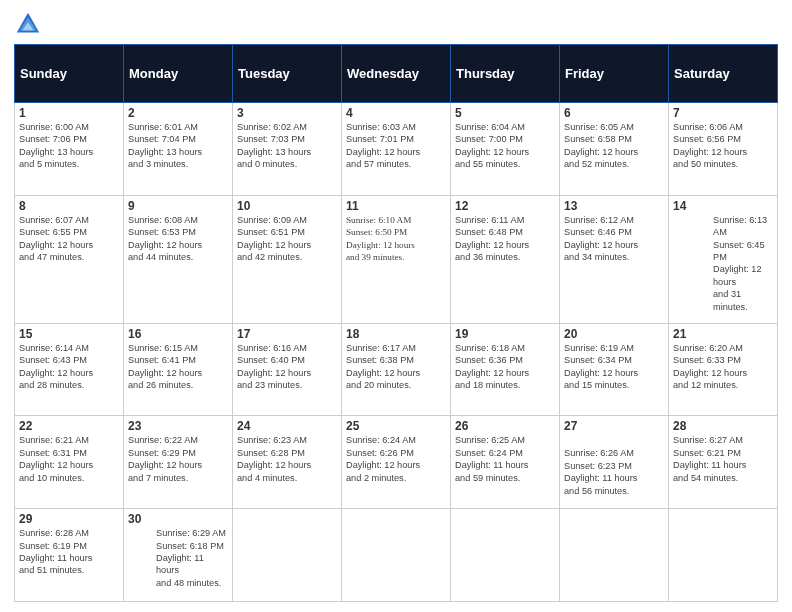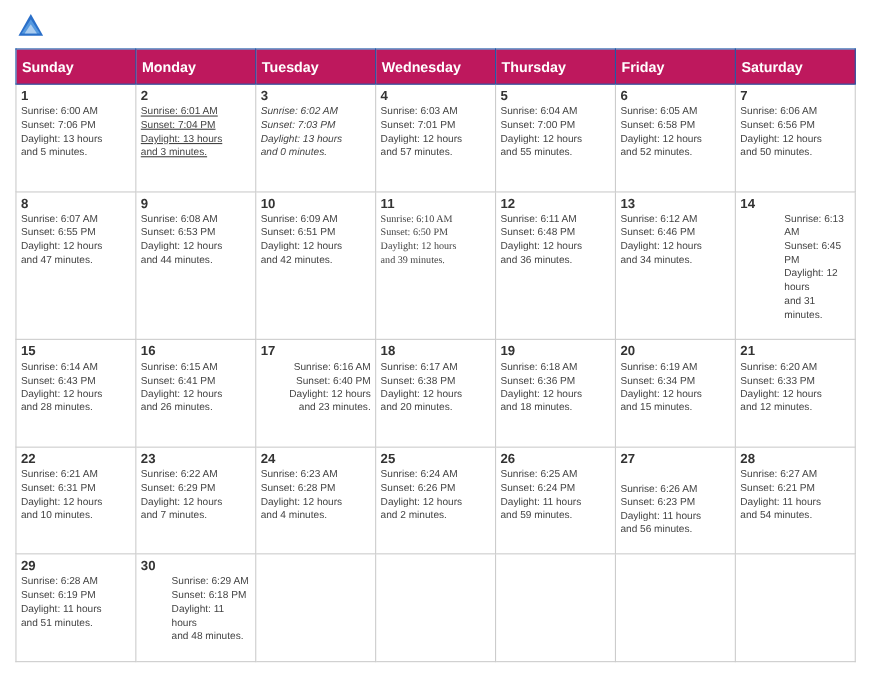--- a/index.html
+++ b/index.html
@@ -48,24 +48,24 @@
       color: #555;
     }
     .calendar {
       flex: 1;
       border: 1px solid #ccc;
       border-collapse: collapse;
       width: 100%;
       table-layout: fixed;
     }
     .calendar th {
-      background: #be185d;
+      background: #0f172a;
       color: #fff;
       text-align: left;
-      padding: 8px 5px;
+      padding: 21px 5px;
       font-size: 13px;
       font-weight: bold;
       border: 1px solid #1e5aaa;
     }
     .calendar td {
       border: 1px solid #ccc;
       vertical-align: top;
       padding: 3px 4px;
       font-size: 9.5px;
       color: #333;
@@ -129,28 +129,28 @@
     <tr>
           <td>
             <span class="day-num">1</span>
             <div class="day-info" style="white-space: pre-line;">Sunrise: 6:00 AM
 Sunset: 7:06 PM
 Daylight: 13 hours
 and 5 minutes.</div>
           </td>
           <td>
             <span class="day-num">2</span>
-            <div class="day-info" style="white-space: pre-line; text-decoration: underline;">Sunrise: 6:01 AM
+            <div class="day-info" style="white-space: pre-line;">Sunrise: 6:01 AM
 Sunset: 7:04 PM
 Daylight: 13 hours
 and 3 minutes.</div>
           </td>
           <td>
             <span class="day-num">3</span>
-            <div class="day-info" style="white-space: pre-line; font-style: italic;">Sunrise: 6:02 AM
+            <div class="day-info" style="white-space: pre-line;">Sunrise: 6:02 AM
 Sunset: 7:03 PM
 Daylight: 13 hours
 and 0 minutes.</div>
           </td>
           <td>
             <span class="day-num">4</span>
             <div class="day-info" style="white-space: pre-line;">Sunrise: 6:03 AM
 Sunset: 7:01 PM
 Daylight: 12 hours
 and 57 minutes.</div>
@@ -238,21 +238,21 @@
           </td>
           <td>
             <span class="day-num">16</span>
             <div class="day-info" style="white-space: pre-line;">Sunrise: 6:15 AM
 Sunset: 6:41 PM
 Daylight: 12 hours
 and 26 minutes.</div>
           </td>
           <td>
             <span class="day-num">17</span>
-            <div class="day-info" style="white-space: pre-line; text-align: right;">Sunrise: 6:16 AM
+            <div class="day-info" style="white-space: pre-line;">Sunrise: 6:16 AM
 Sunset: 6:40 PM
 Daylight: 12 hours
 and 23 minutes.</div>
           </td>
           <td>
             <span class="day-num">18</span>
             <div class="day-info" style="white-space: pre-line;">Sunrise: 6:17 AM
 Sunset: 6:38 PM
 Daylight: 12 hours
 and 20 minutes.</div>

